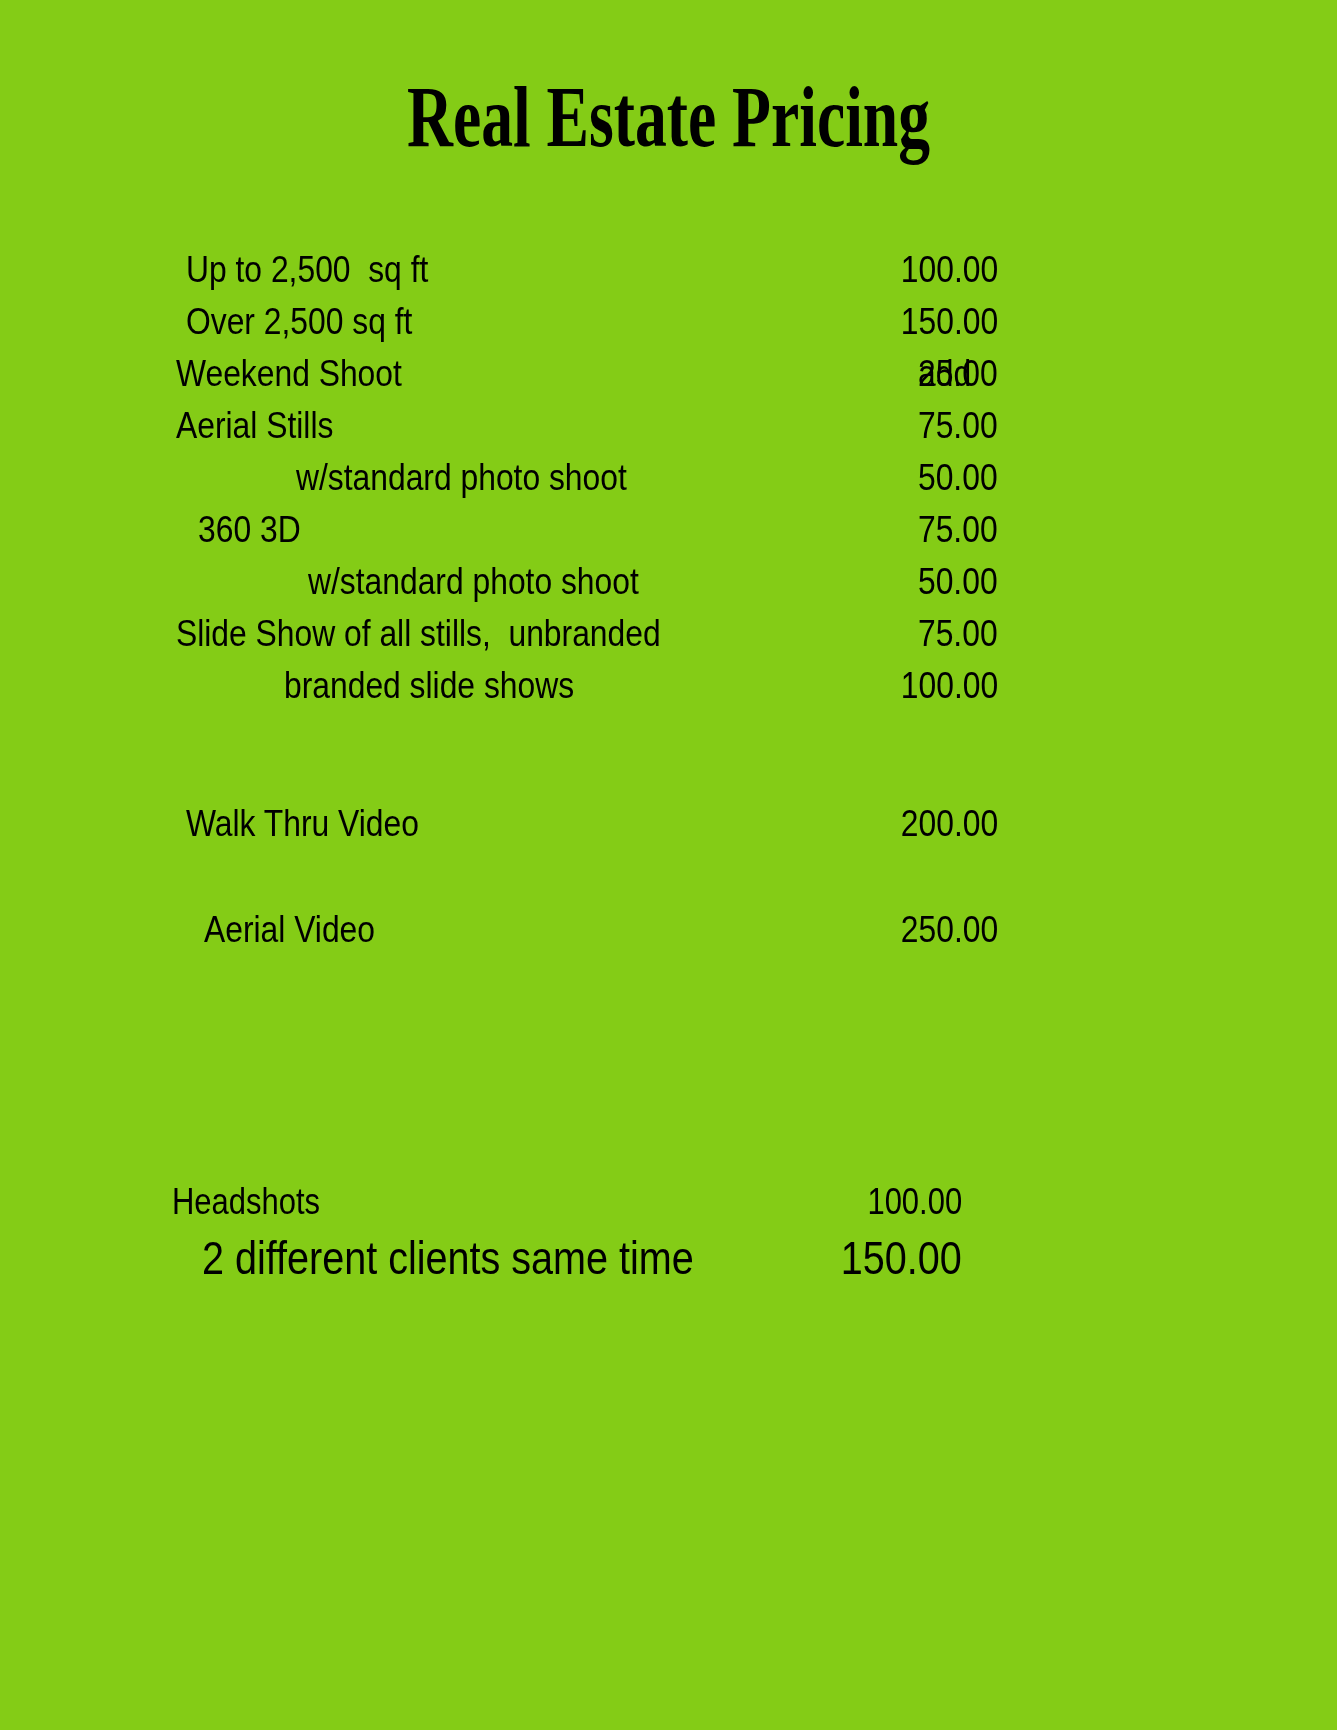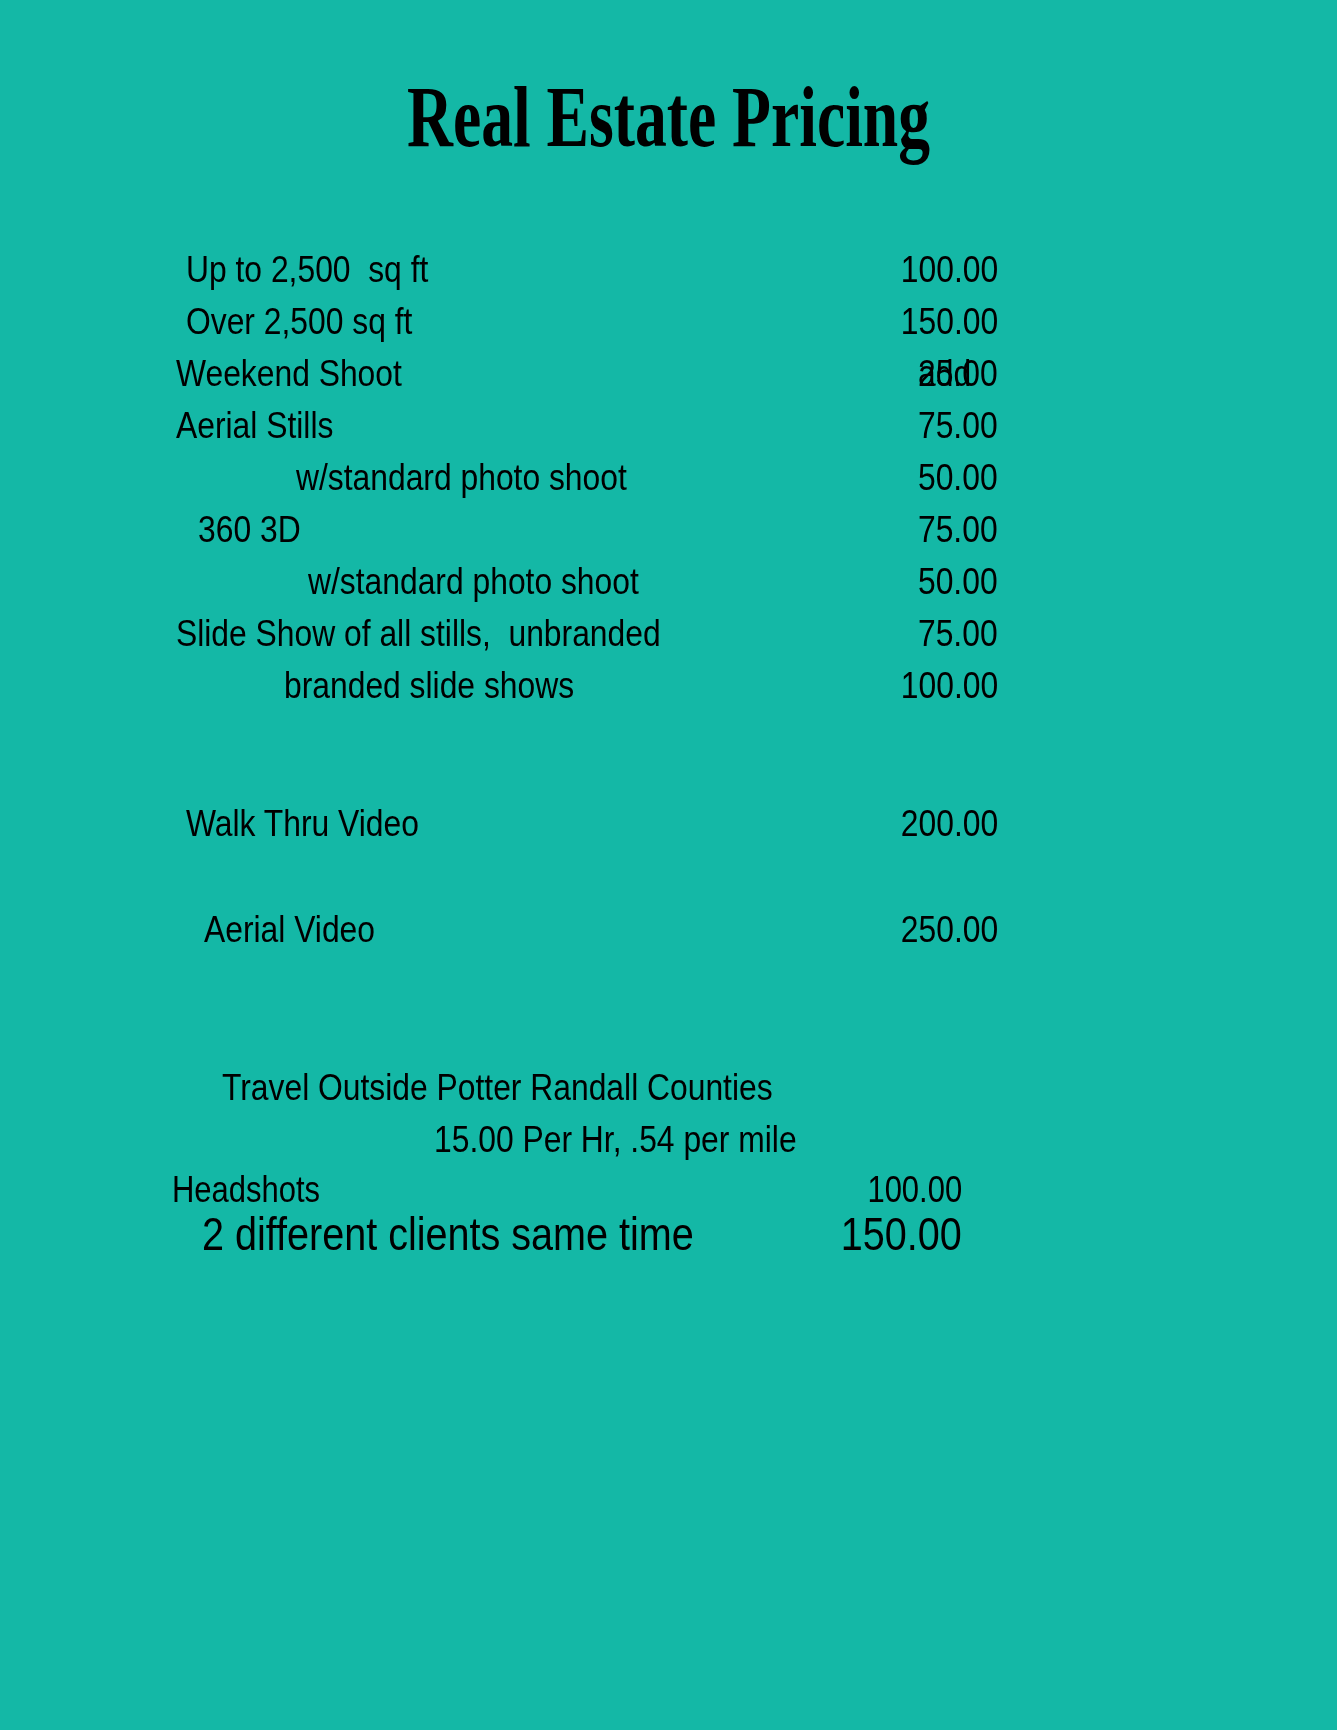--- a/index.html
+++ b/index.html
@@ -12,21 +12,21 @@
     height: 1730px;
     position: relative;
     font-family: "Liberation Sans", "DejaVu Sans", sans-serif;
     color: #000000;
     overflow: hidden;
   }
 
   .page {
     position: absolute;
     inset: 0;
-    background: #14b8a6;
+    background: #84cc16;
   }
 
   
   .title {
     position: absolute;
     top: 74px;
     left: 0;
     width: 1337px;
     text-align: center;
     font-family: "Liberation Serif", "DejaVu Serif", serif;
@@ -116,20 +116,21 @@
     left: 172px;
     top: 1165px;
     width: 790px;
   }
   .hs-row {
     position: relative;
     font-size: 36px;
     height: 50px;
     line-height: 50px;
     white-space: pre;
+    margin-top: 12px;
   }
   .hs-row.tight {
     font-size: 46px;
     height: 38px;
     line-height: 38px;
   }
   .hs-row .label {
     position: absolute;
     left: 0;
     top: 0;
@@ -164,27 +165,19 @@
         <div class="row"><span class="label" style="left: 132px;">w/standard photo shoot</span><span class="price">50.00</span></div>
         <div class="row"><span class="label" style="left: 0px;">Slide Show of all stills,  unbranded</span><span class="price">75.00</span></div>
         <div class="row"><span class="label" style="left: 108px;">branded slide shows</span><span class="price">100.00</span></div>
         <div class="spacer-lg"></div>
         <div class="row"><span class="label" style="left: 10px;">Walk Thru Video</span><span class="price">200.00</span></div>
         <div class="spacer-sm"></div>
         <div class="row"><span class="label" style="left: 28px;">Aerial Video</span><span class="price">250.00</span></div>
       </div>
   </div>
 
-  <div class="travel">
-    <div class="tline">
-      <span>Travel Outside Potter Randall Counties</span>
-    </div>
-    <div class="tline t-indent">
-      <span>15.00 Per Hr, .54 per mile</span>
-    </div>
-  </div>
 
   <div class="headshots" id="headshots-rows">
       <div class="hs-row"><span class="label" style="left: 0px;">Headshots</span><span class="price">100.00</span></div>
       <div class="hs-row tight"><span class="label" style="left: 30px;">2 different clients same time</span><span class="price">150.00</span></div>
     </div>
 
 </div>
 
 </body></html>

